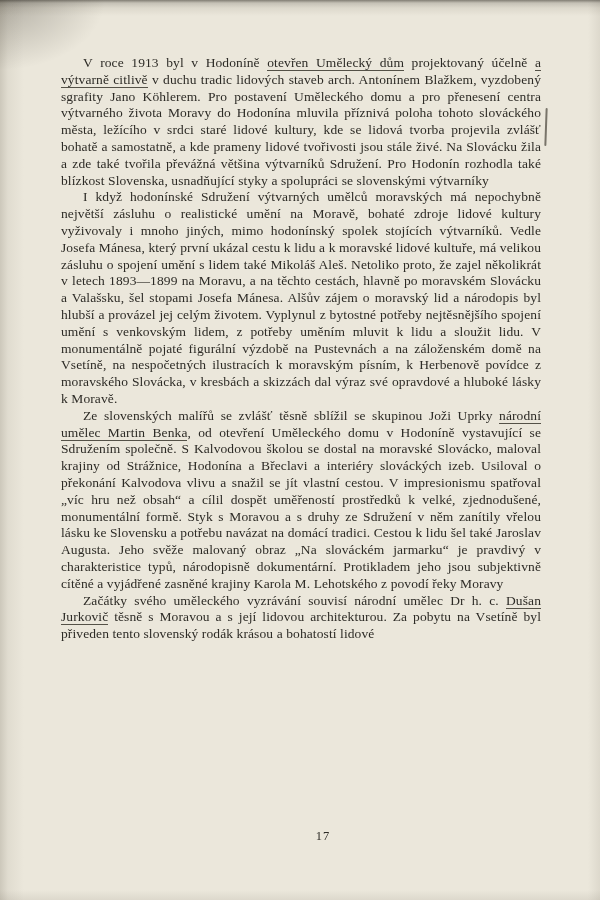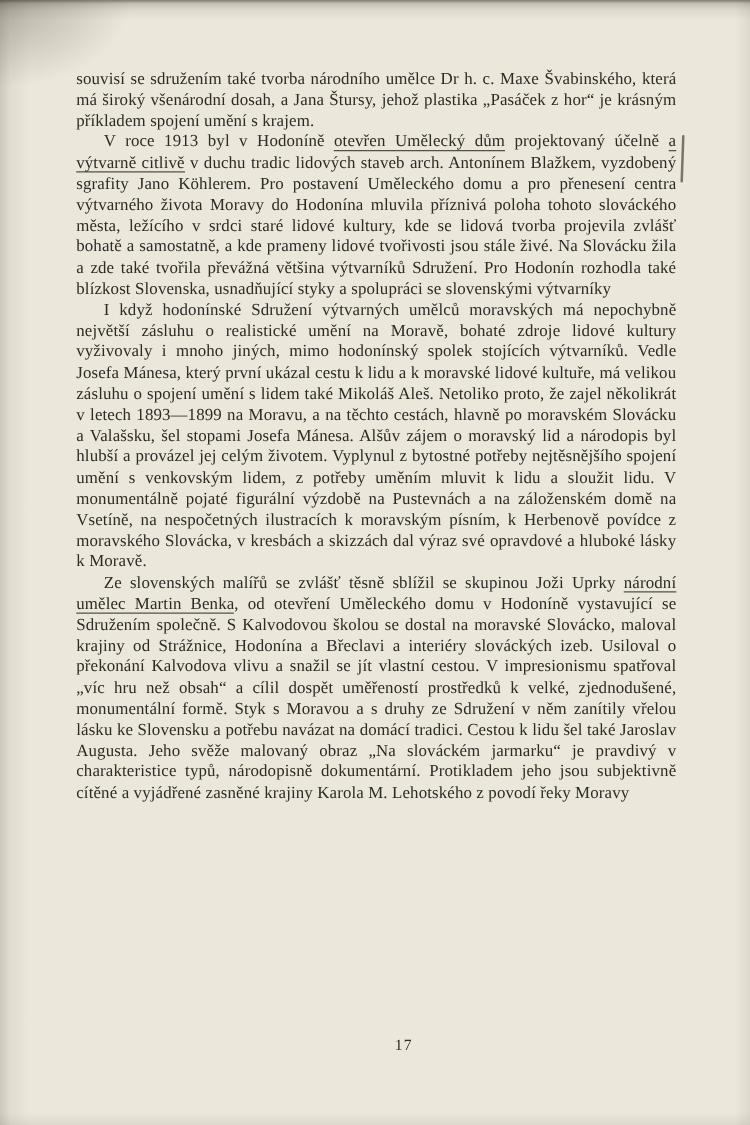--- a/index.html
+++ b/index.html
@@ -63,20 +63,20 @@
     font-size: 12.5px;
     letter-spacing: 1px;
     padding-left: 23px;
   }
 </style>
 </head>
 <body>
 
 <div class="page">
   <main class="text-block">
-    <p class="para no-indent"><span>souvisí se sdružením také tvorba národního umělce Dr h. c. Maxe Švabinského, která má široký všenárodní dosah, a Jana Štursy, jehož plastika „Pasáček z hor“ je krásným příkladem spojení umění s krajem.</span></p>
     <p class="para"><span>V roce 1913 byl v Hodoníně </span><span class="hand-underline">otevřen Umělecký dům</span><span> projektovaný účelně </span><span class="hand-underline">a výtvarně citlivě</span><span> v duchu tradic lidových staveb arch. Antonínem Blažkem, vyzdobený sgrafity Jano Köhlerem. Pro postavení Uměleckého domu a pro přenesení centra výtvarného života Moravy do Hodonína mluvila příznivá poloha tohoto slováckého města, ležícího v srdci staré lidové kultury, kde se lidová tvorba projevila zvlášť bohatě a samostatně, a kde prameny lidové tvořivosti jsou stále živé. Na Slovácku žila a zde také tvořila převážná většina výtvarníků Sdružení. Pro Hodonín rozhodla také blízkost Slovenska, usnadňující styky a spolupráci se slovenskými výtvarníky</span></p>
     <p class="para"><span>I když hodonínské Sdružení výtvarných umělců moravských má nepochybně největší zásluhu o realistické umění na Moravě, bohaté zdroje lidové kultury vyživovaly i mnoho jiných, mimo hodonínský spolek stojících výtvarníků. Vedle Josefa Mánesa, který první ukázal cestu k lidu a k moravské lidové kultuře, má velikou zásluhu o spojení umění s lidem také Mikoláš Aleš. Netoliko proto, že zajel několikrát v letech 1893—1899 na Moravu, a na těchto cestách, hlavně po moravském Slovácku a Valašsku, šel stopami Josefa Mánesa. Alšův zájem o moravský lid a národopis byl hlubší a provázel jej celým životem. Vyplynul z bytostné potřeby nejtěsnějšího spojení umění s venkovským lidem, z potřeby uměním mluvit k lidu a sloužit lidu. V monumentálně pojaté figurální výzdobě na Pustevnách a na záloženském domě na Vsetíně, na nespočetných ilustracích k moravským písním, k Herbenově povídce z moravského Slovácka, v kresbách a skizzách dal výraz své opravdové a hluboké lásky k Moravě.</span></p>
     <p class="para"><span>Ze slovenských malířů se zvlášť těsně sblížil se skupinou Joži Uprky </span><span class="hand-underline">národní umělec Martin Benka</span><span>, od otevření Uměleckého domu v Hodoníně vystavující se Sdružením společně. S Kalvodovou školou se dostal na moravské Slovácko, maloval krajiny od Strážnice, Hodonína a Břeclavi a interiéry slováckých izeb. Usiloval o překonání Kalvodova vlivu a snažil se jít vlastní cestou. V impresionismu spatřoval „víc hru než obsah“ a cílil dospět uměřeností prostředků k velké, zjednodušené, monumentální formě. Styk s Moravou a s druhy ze Sdružení v něm zanítily vřelou lásku ke Slovensku a potřebu navázat na domácí tradici. Cestou k lidu šel také Jaroslav Augusta. Jeho svěže malovaný obraz „Na slováckém jarmarku“ je pravdivý v charakteristice typů, národopisně dokumentární. Protikladem jeho jsou subjektivně cítěné a vyjádřené zasněné krajiny Karola M. Lehotského z povodí řeky Moravy</span></p>
+    <p class="para"><span>Začátky svého uměleckého vyzrávání souvisí národní umělec Dr h. c. </span><span class="hand-underline">Dušan Jurkovič</span><span> těsně s Moravou a s její lidovou architekturou. Za pobytu na Vsetíně byl přiveden tento slovenský rodák krásou a bohatostí lidové</span></p>
   </main>
   <div class="margin-mark"></div>
   <div class="page-number">17</div>
 </div>
 
 </body></html>

